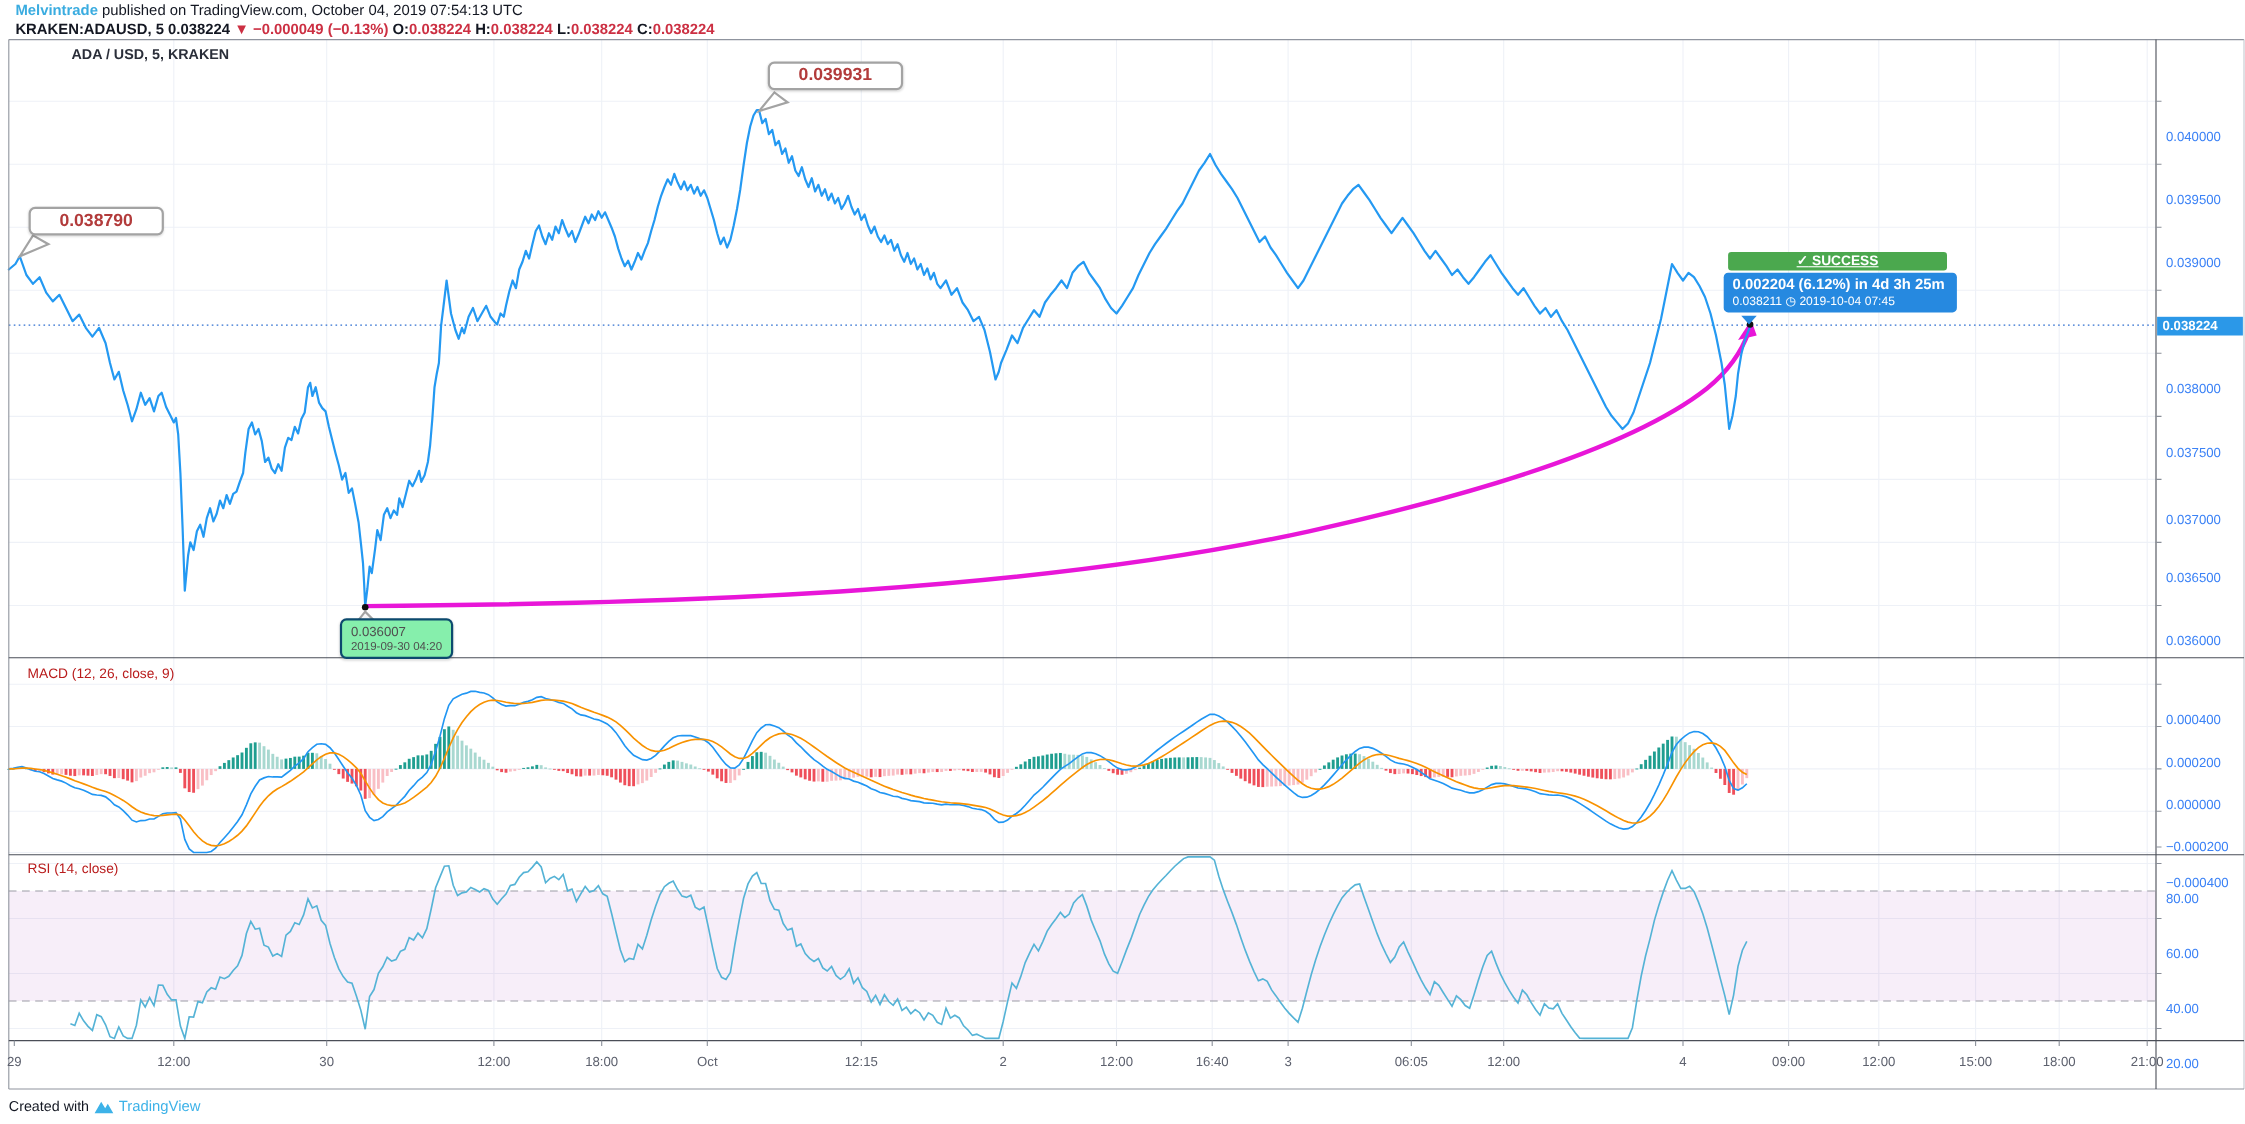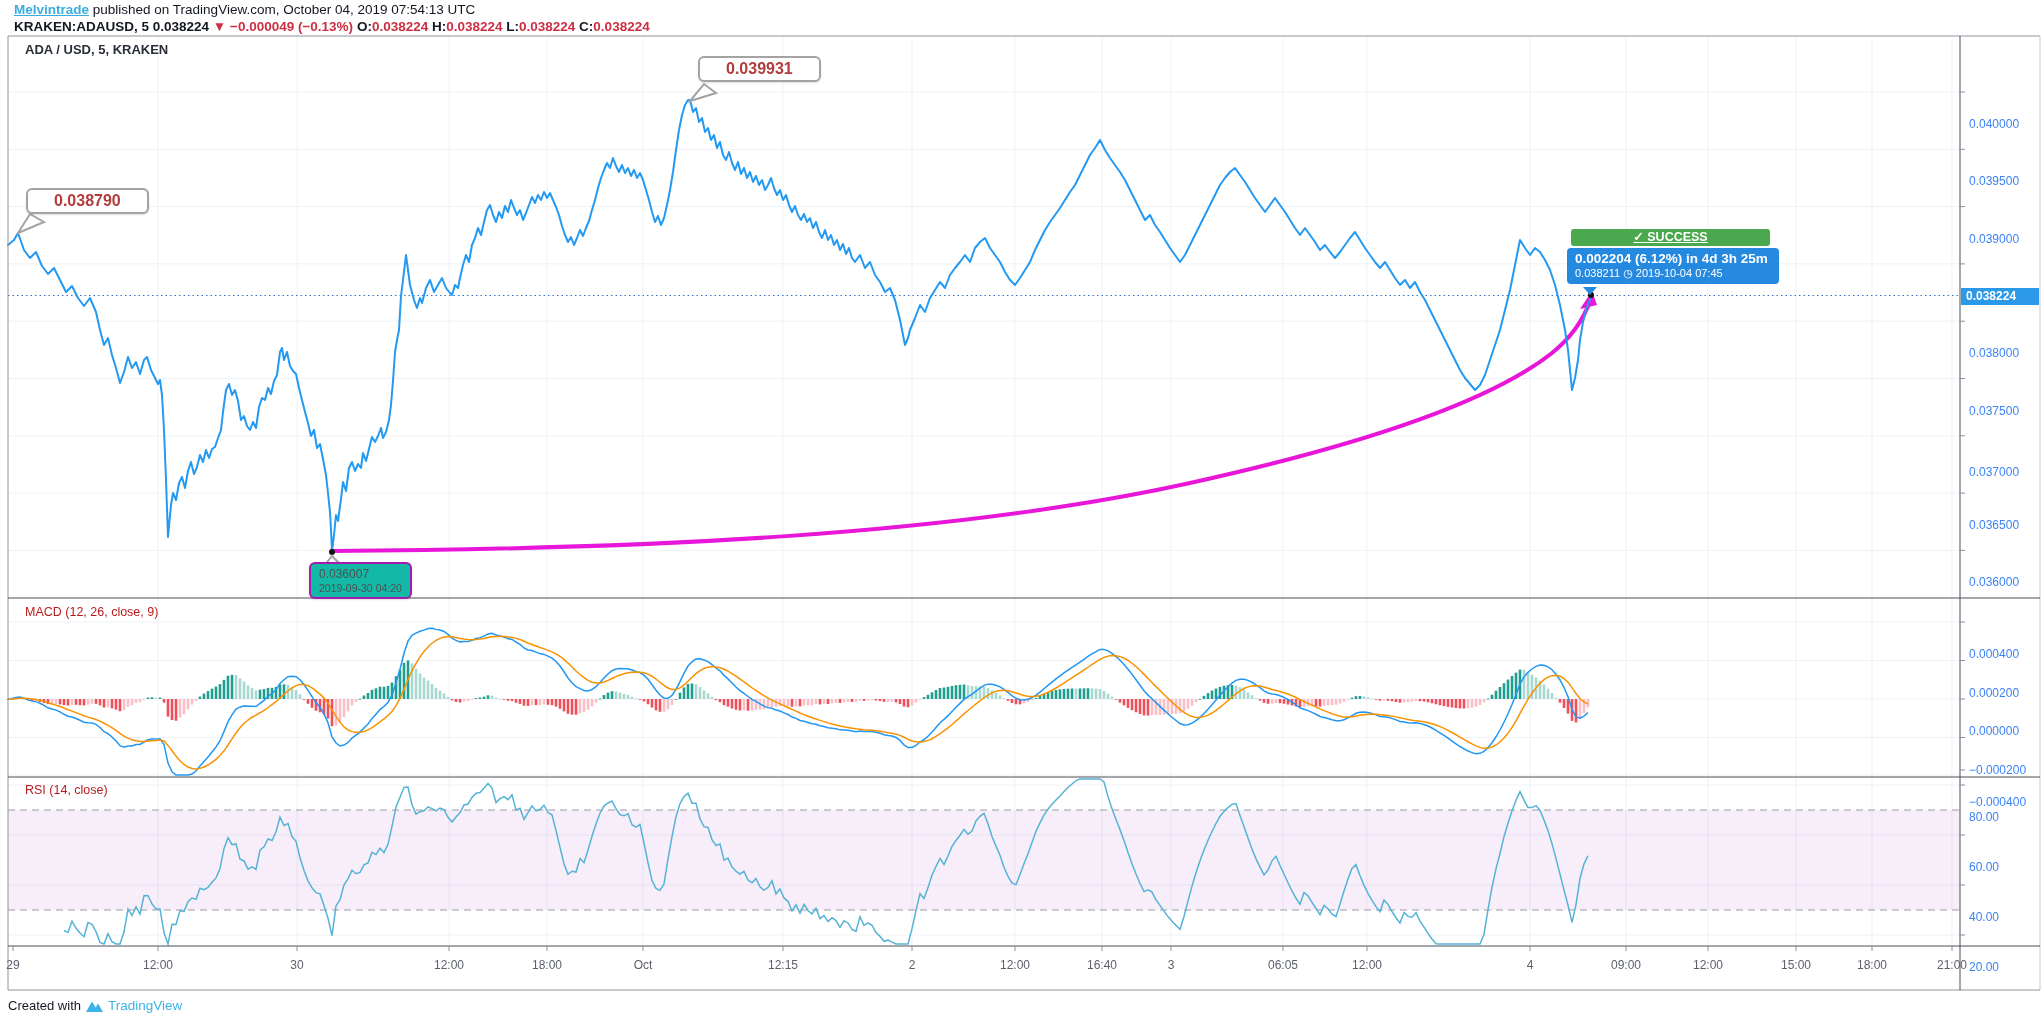--- a/index.html
+++ b/index.html
@@ -1,36 +1,36 @@
 <!DOCTYPE html>
 <html><head>
 <meta charset="utf-8">
 <style>
   html,body{margin:0;padding:0;background:#ffffff;width:2041px;height:1022px;overflow:hidden;
             font-family:"Liberation Sans",sans-serif;color:#131722;}
   #stage{position:relative;width:2041px;height:1022px;}
   .abs{position:absolute;}
   
   #hdr1{left:14px;top:2px;font-size:13.5px;}
-  #hdr1 .pub{color:#3aace0;font-weight:bold;text-decoration:underline;}
+  #hdr1 .pub{color:#3aace0;font-weight:bold;}
   #hdr2{left:14px;top:19px;font-size:13.5px;font-weight:bold;text-align:right;}
   #hdr2 .red{color:#cc2f42;}
   #hdr2 .val{font-weight:bold;}
   
-  .ptitle{font-size:13px;color:#2a2e39;font-weight:bold;z-index:5;}
+  .ptitle{font-size:13px;color:#2a2e39;font-weight:bold;z-index:5;margin-left:40px;}
   .ptitle2{font-size:12.5px;color:#b91c1c;z-index:5;}
   
   #chartsvg{left:0;top:0;z-index:1;}
   
   .axlab{font-size:12px;color:#3b82f6;z-index:4;white-space:nowrap;margin-top:32px;}
   .timelab{font-size:12px;color:#5d616e;transform:translateX(-50%);white-space:nowrap;z-index:4;}
   
   .callout{background:#ffffff;border:2px solid #a3a3a3;border-radius:6px;padding:2px 26px;
            font-size:16px;font-weight:bold;color:#b23b3b;z-index:6;white-space:nowrap;box-shadow:0 1px 2px rgba(0,0,0,.12);}
-  .callout-grey{background:#14b8a6;border:2px solid #a21caf;border-radius:6px;padding:3px 8px;
+  .callout-grey{background:#86efac;border:2px solid #0c4a6e;border-radius:6px;padding:3px 8px;
            font-size:12px;color:#4f4f4f;z-index:6;white-space:nowrap;font-weight:normal;box-shadow:0 1px 2px rgba(0,0,0,.12);}
   .callout-grey .l2{font-size:10.5px;margin-top:1px;}
   
   #succ-green{left:1571px;top:229px;width:199px;height:17px;background:#4ba84e;border-radius:3px;
       color:#fff;font-size:12.5px;font-weight:bold;text-align:center;line-height:17px;z-index:7;text-decoration:underline;}
   #succ-blue{left:1567px;top:248px;width:212px;background:#2689e0;border-radius:4px;color:#fff;
       padding:3px 8px 4px 8px;z-index:7;box-sizing:border-box;}
   #succ-blue .l1{font-size:13.5px;font-weight:bold;white-space:nowrap;}
   #succ-blue .l2{font-size:11px;margin-top:1px;white-space:nowrap;}
   #succ-ptr{left:1583px;top:287px;width:0;height:0;border-left:7px solid transparent;

